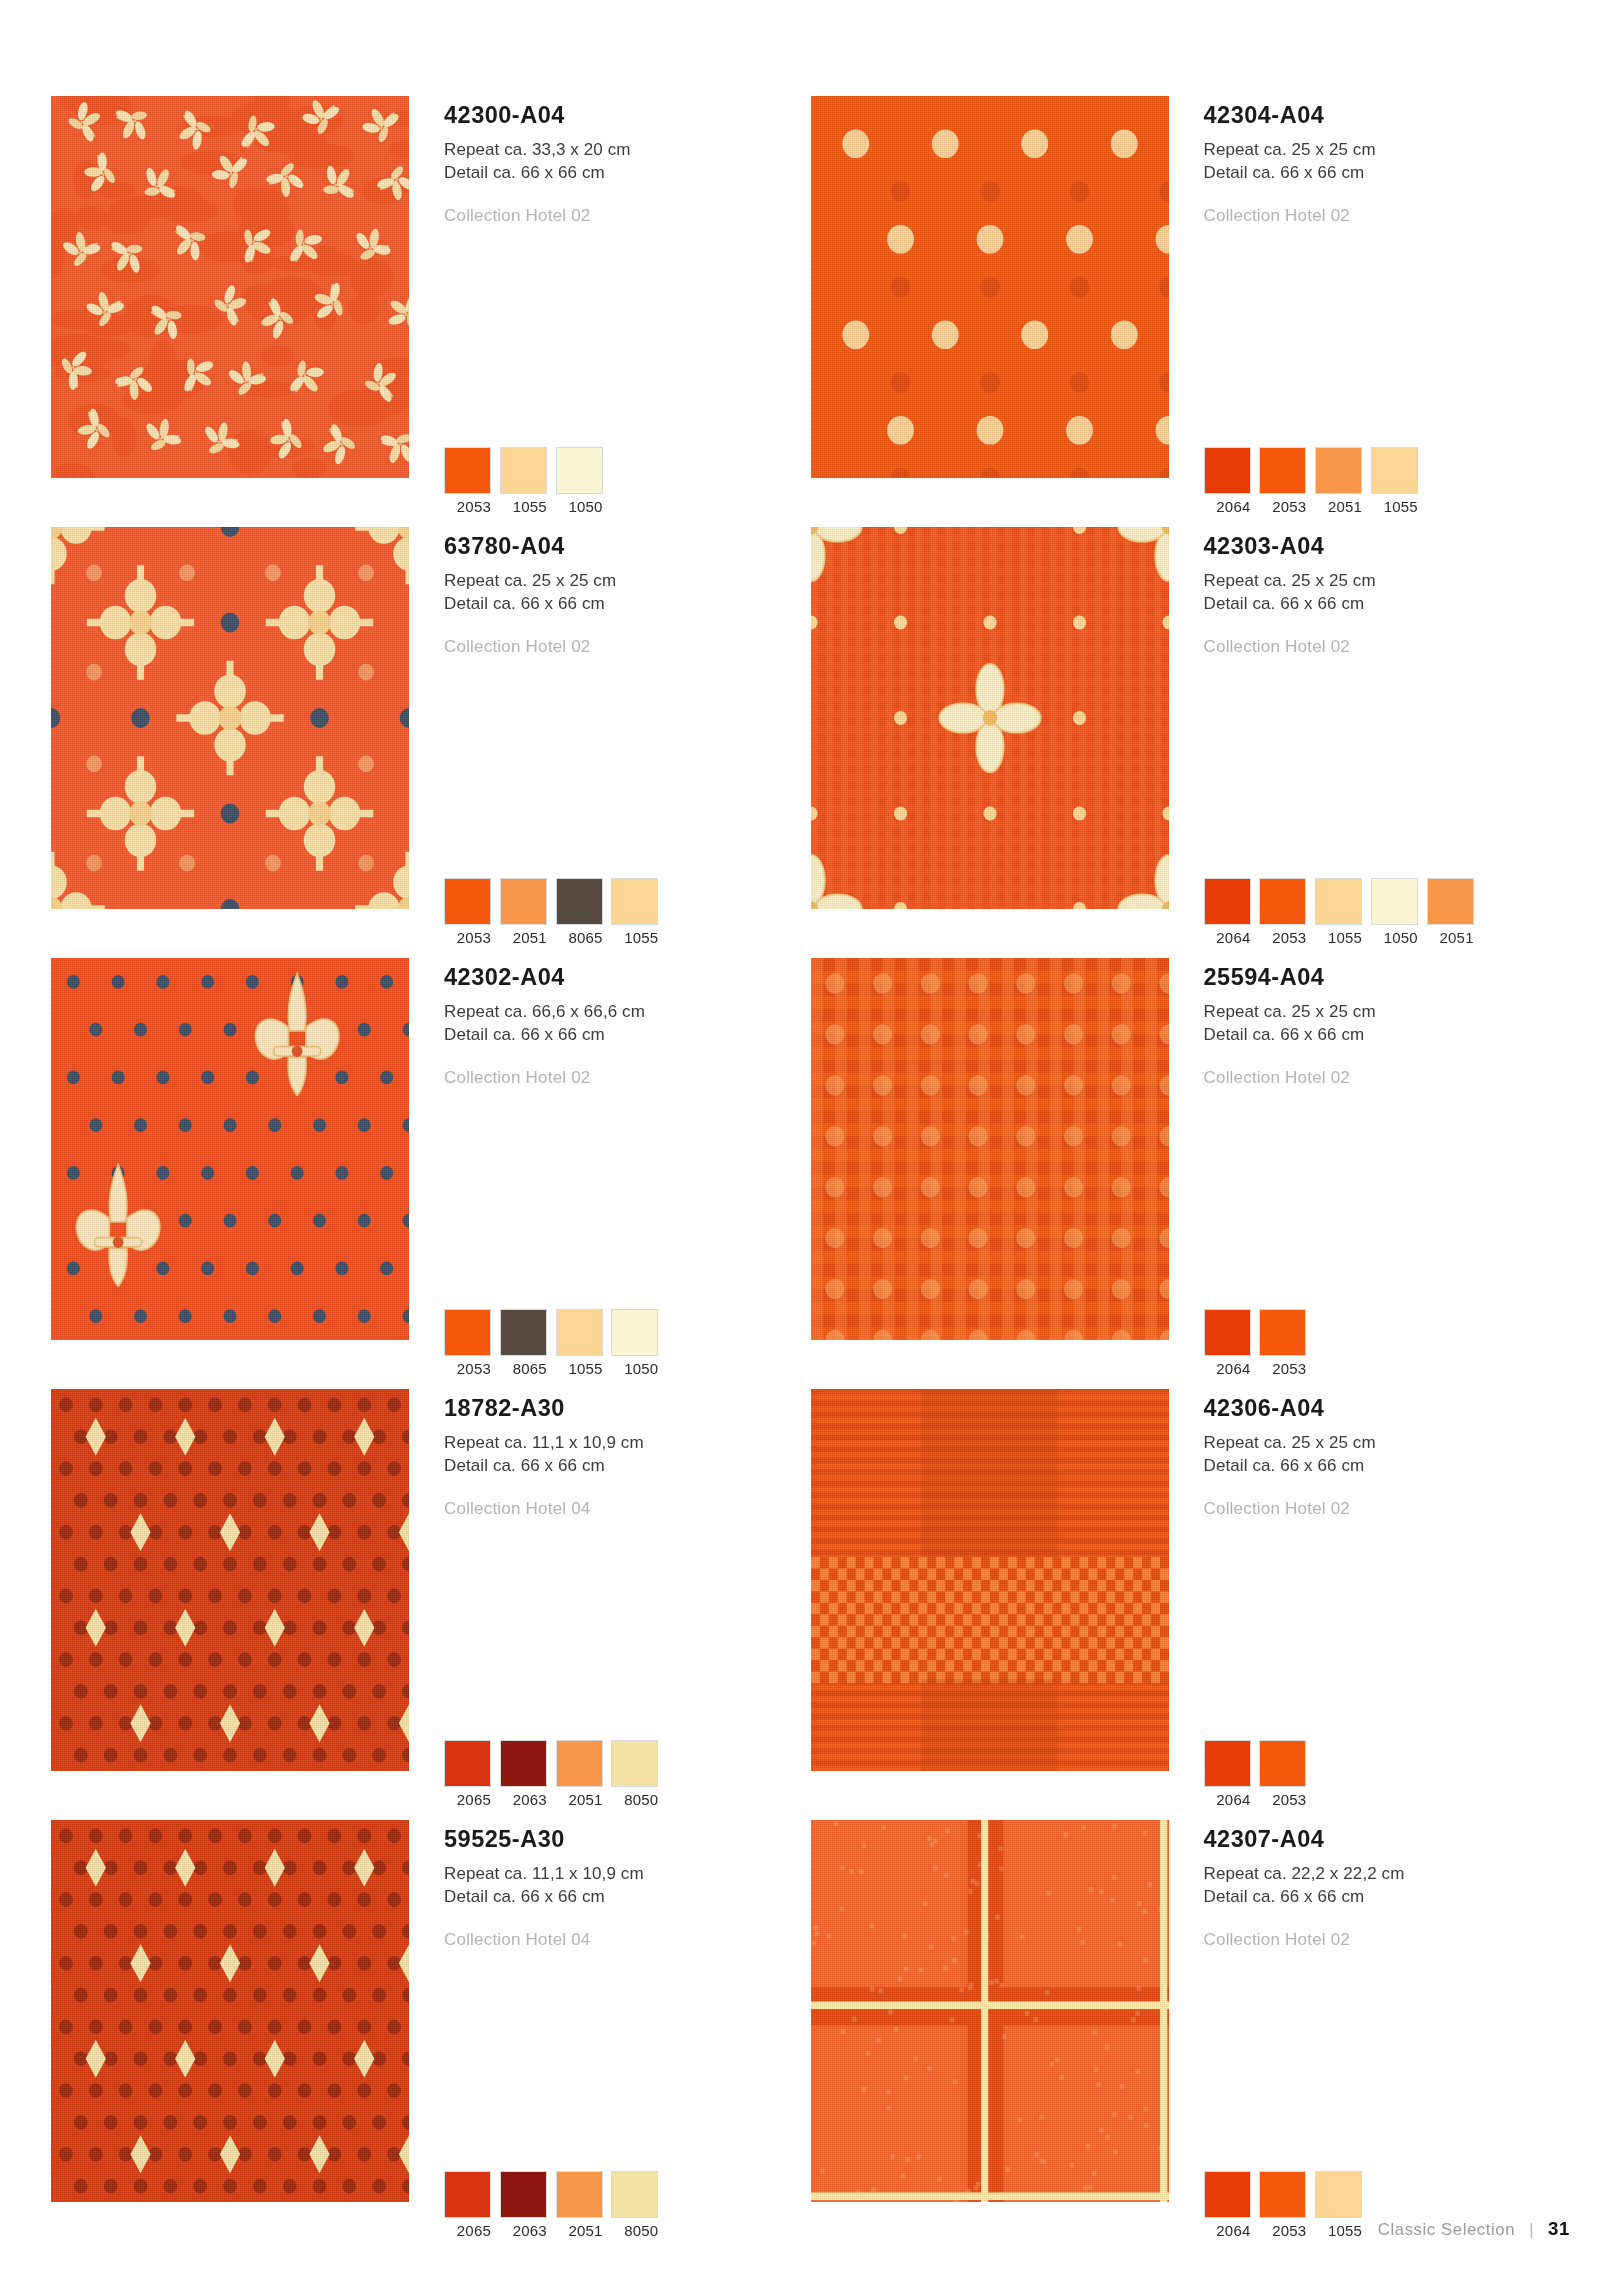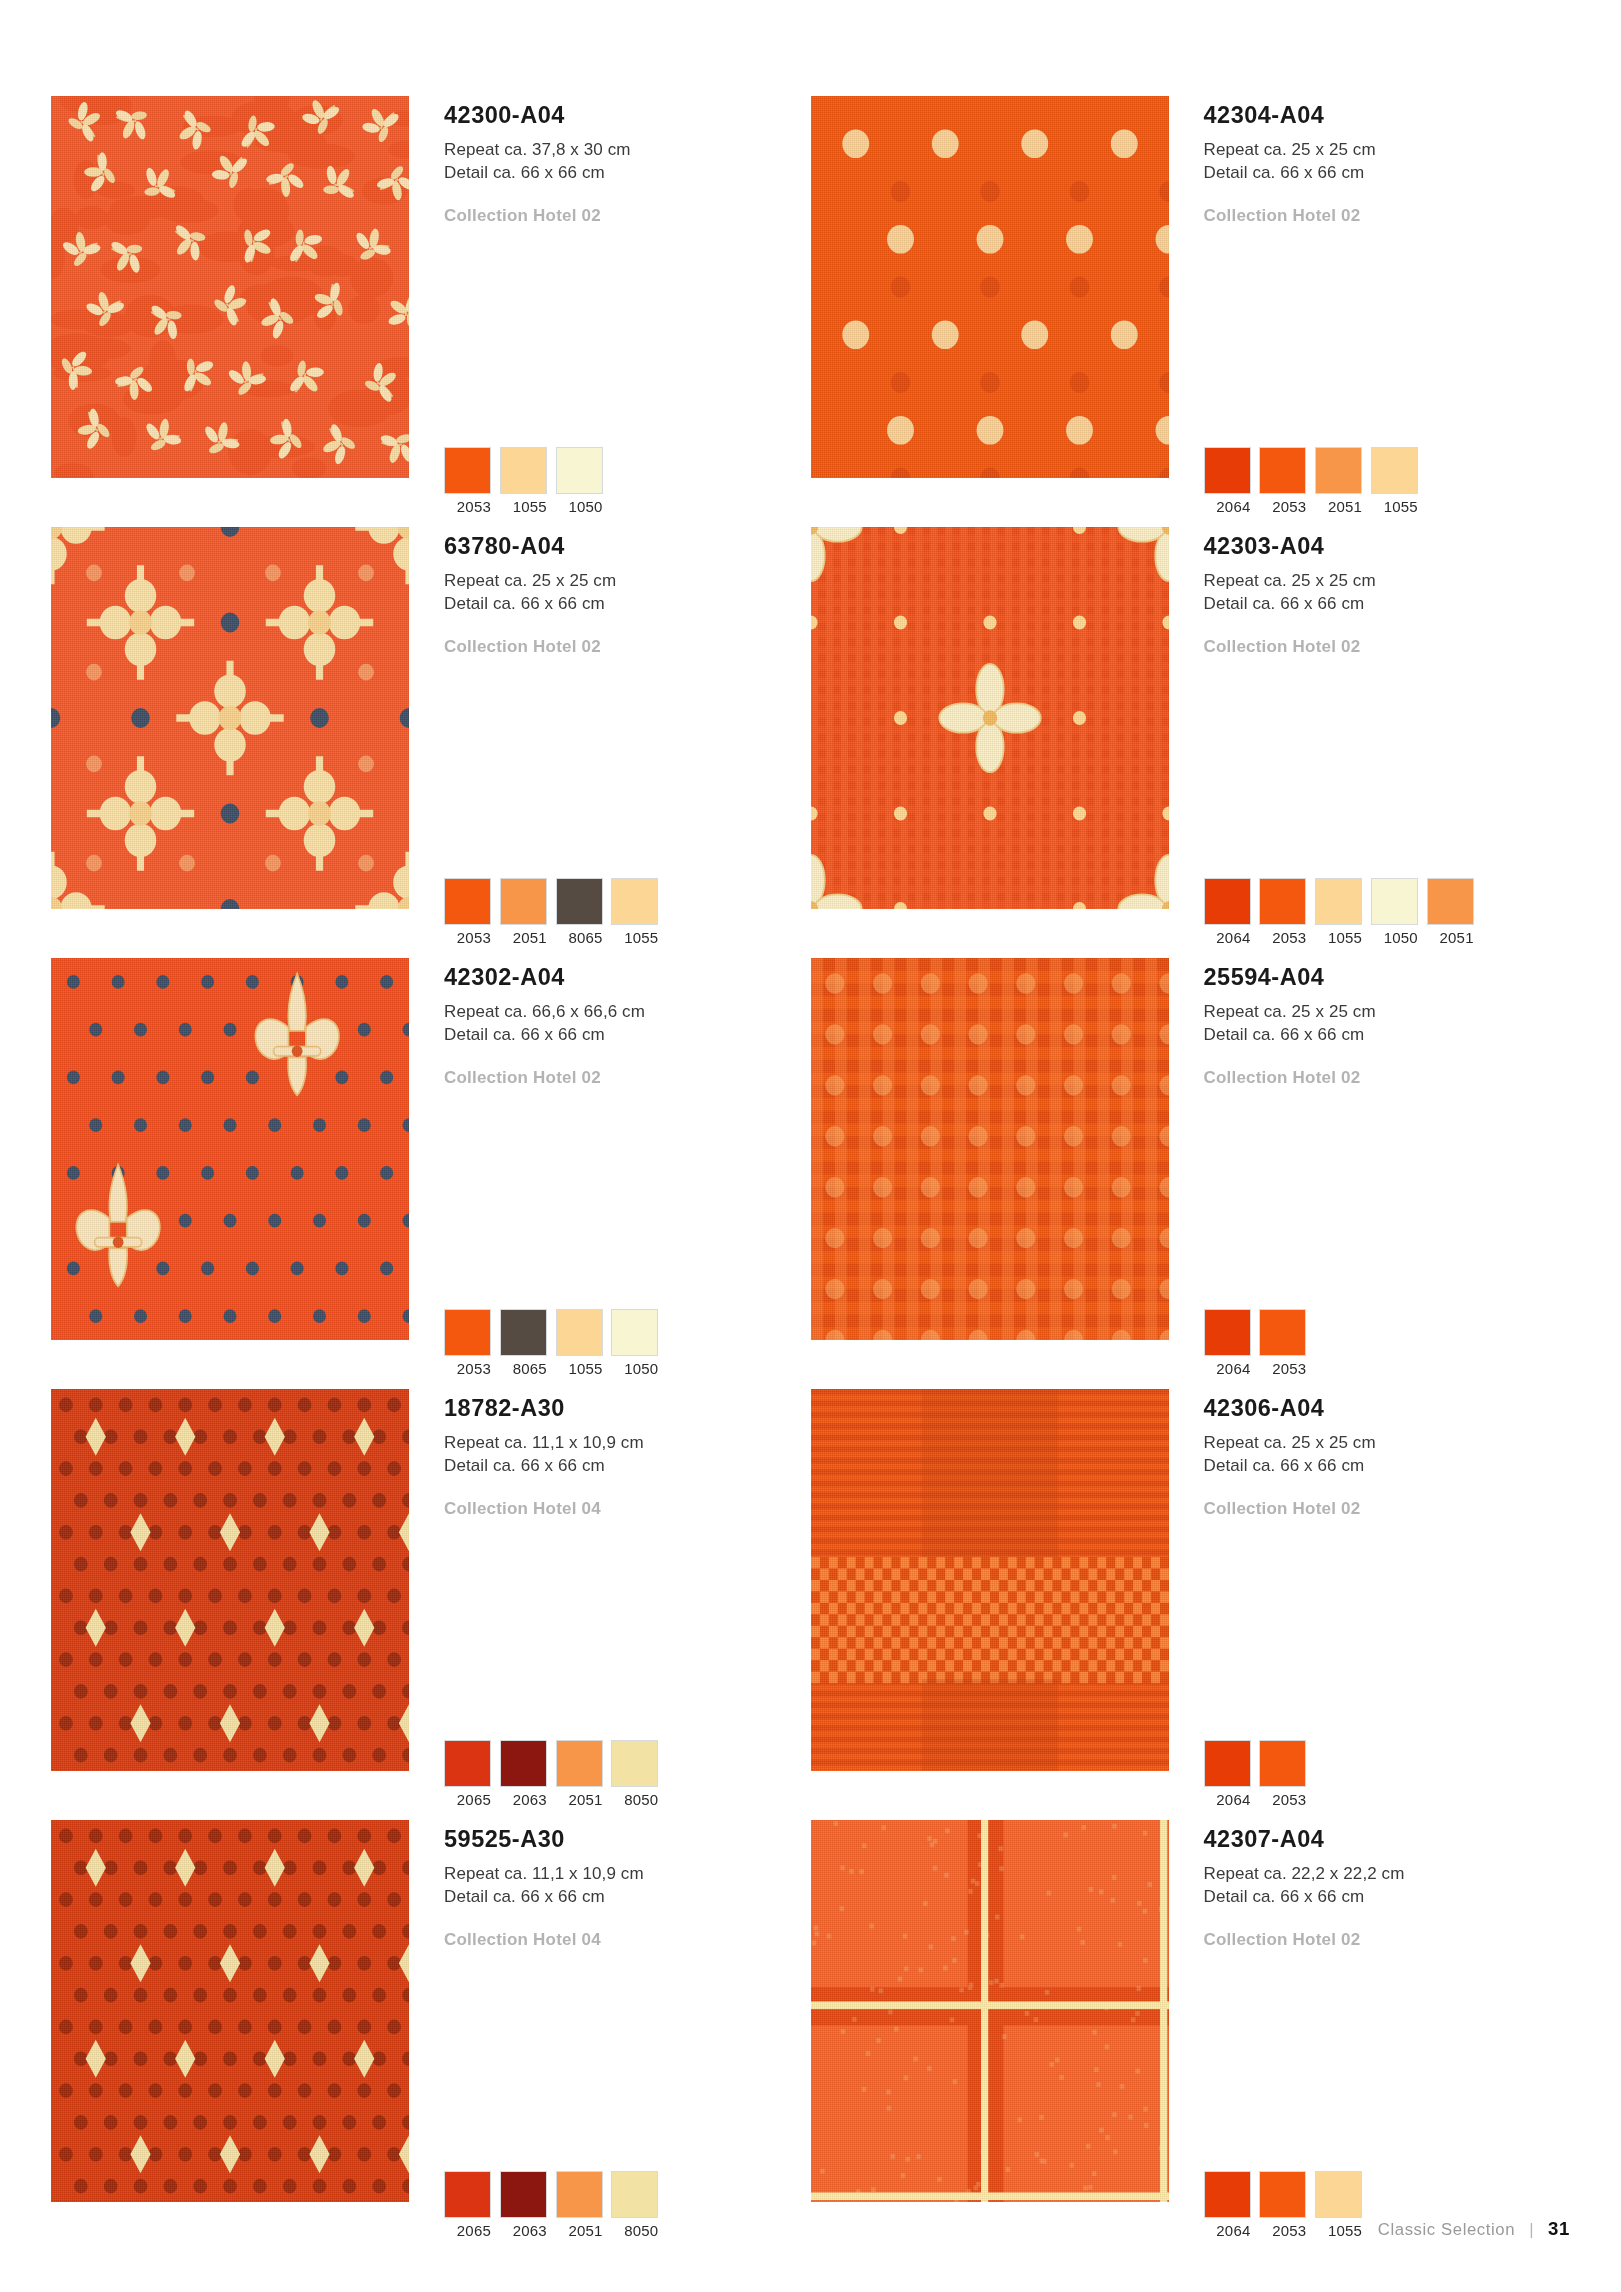--- a/index.html
+++ b/index.html
@@ -34,21 +34,21 @@
   }
   .code {
     font-size:23.5px; font-weight:bold; color:#1a1a1a;
     letter-spacing:0.5px; margin:0 0 11.8px 0; line-height:1;
   }
   .spec {
     font-size:17px; color:#3a3a3a; line-height:1.32; margin:0;
     letter-spacing:0.1px;
   }
   .collection {
-    font-size:17px; font-weight:bold; color:#b3b3b3;
+    font-size:17px; font-weight:normal; color:#b3b3b3;
     margin-top:21.6px; letter-spacing:0.2px;
   }
 
   .chips {
     position:absolute; left:35px; bottom:11.8px;
     display:flex; gap:8.8px;
   }
   .chip-col { width:47px; text-align:right; }
   .chip-sq {
     width:47px; height:47px;
@@ -401,21 +401,21 @@
                     <ellipse cx="3.6" cy="-5.4" rx="2.6" ry="5.4" fill="#f9dba2" transform="rotate(16 3.6 -5.4)"></ellipse>
                     <ellipse cx="7.6" cy="1.4" rx="5.2" ry="2.5" fill="#fbe3b2" transform="rotate(14 7.6 1.4)"></ellipse>
                     <ellipse cx="-1.0" cy="3.2" rx="4.6" ry="2.3" fill="#f7d49a" transform="rotate(-18 -1 3.2)"></ellipse>
                   </g>
                 </svg></div>
               <div class="weave"></div>
             </div>
           </div>
           <div class="info">
             <div class="code">42300-A04</div>
-            <div class="spec">Repeat ca. 37,8 x 30 cm</div>
+            <div class="spec">Repeat ca. 33,3 x 20 cm</div>
             <div class="spec">Detail ca. 66 x 66 cm</div>
             <div class="collection">Collection Hotel 02</div>
             <div class="chips">
               <div class="chip-col">
                 <div class="chip-sq" style="background: rgb(244, 88, 15);"></div>
                 <div class="chip-lbl">2053</div>
               </div>
               <div class="chip-col">
                 <div class="chip-sq" style="background: rgb(251, 214, 148);"></div>
                 <div class="chip-lbl">1055</div>

